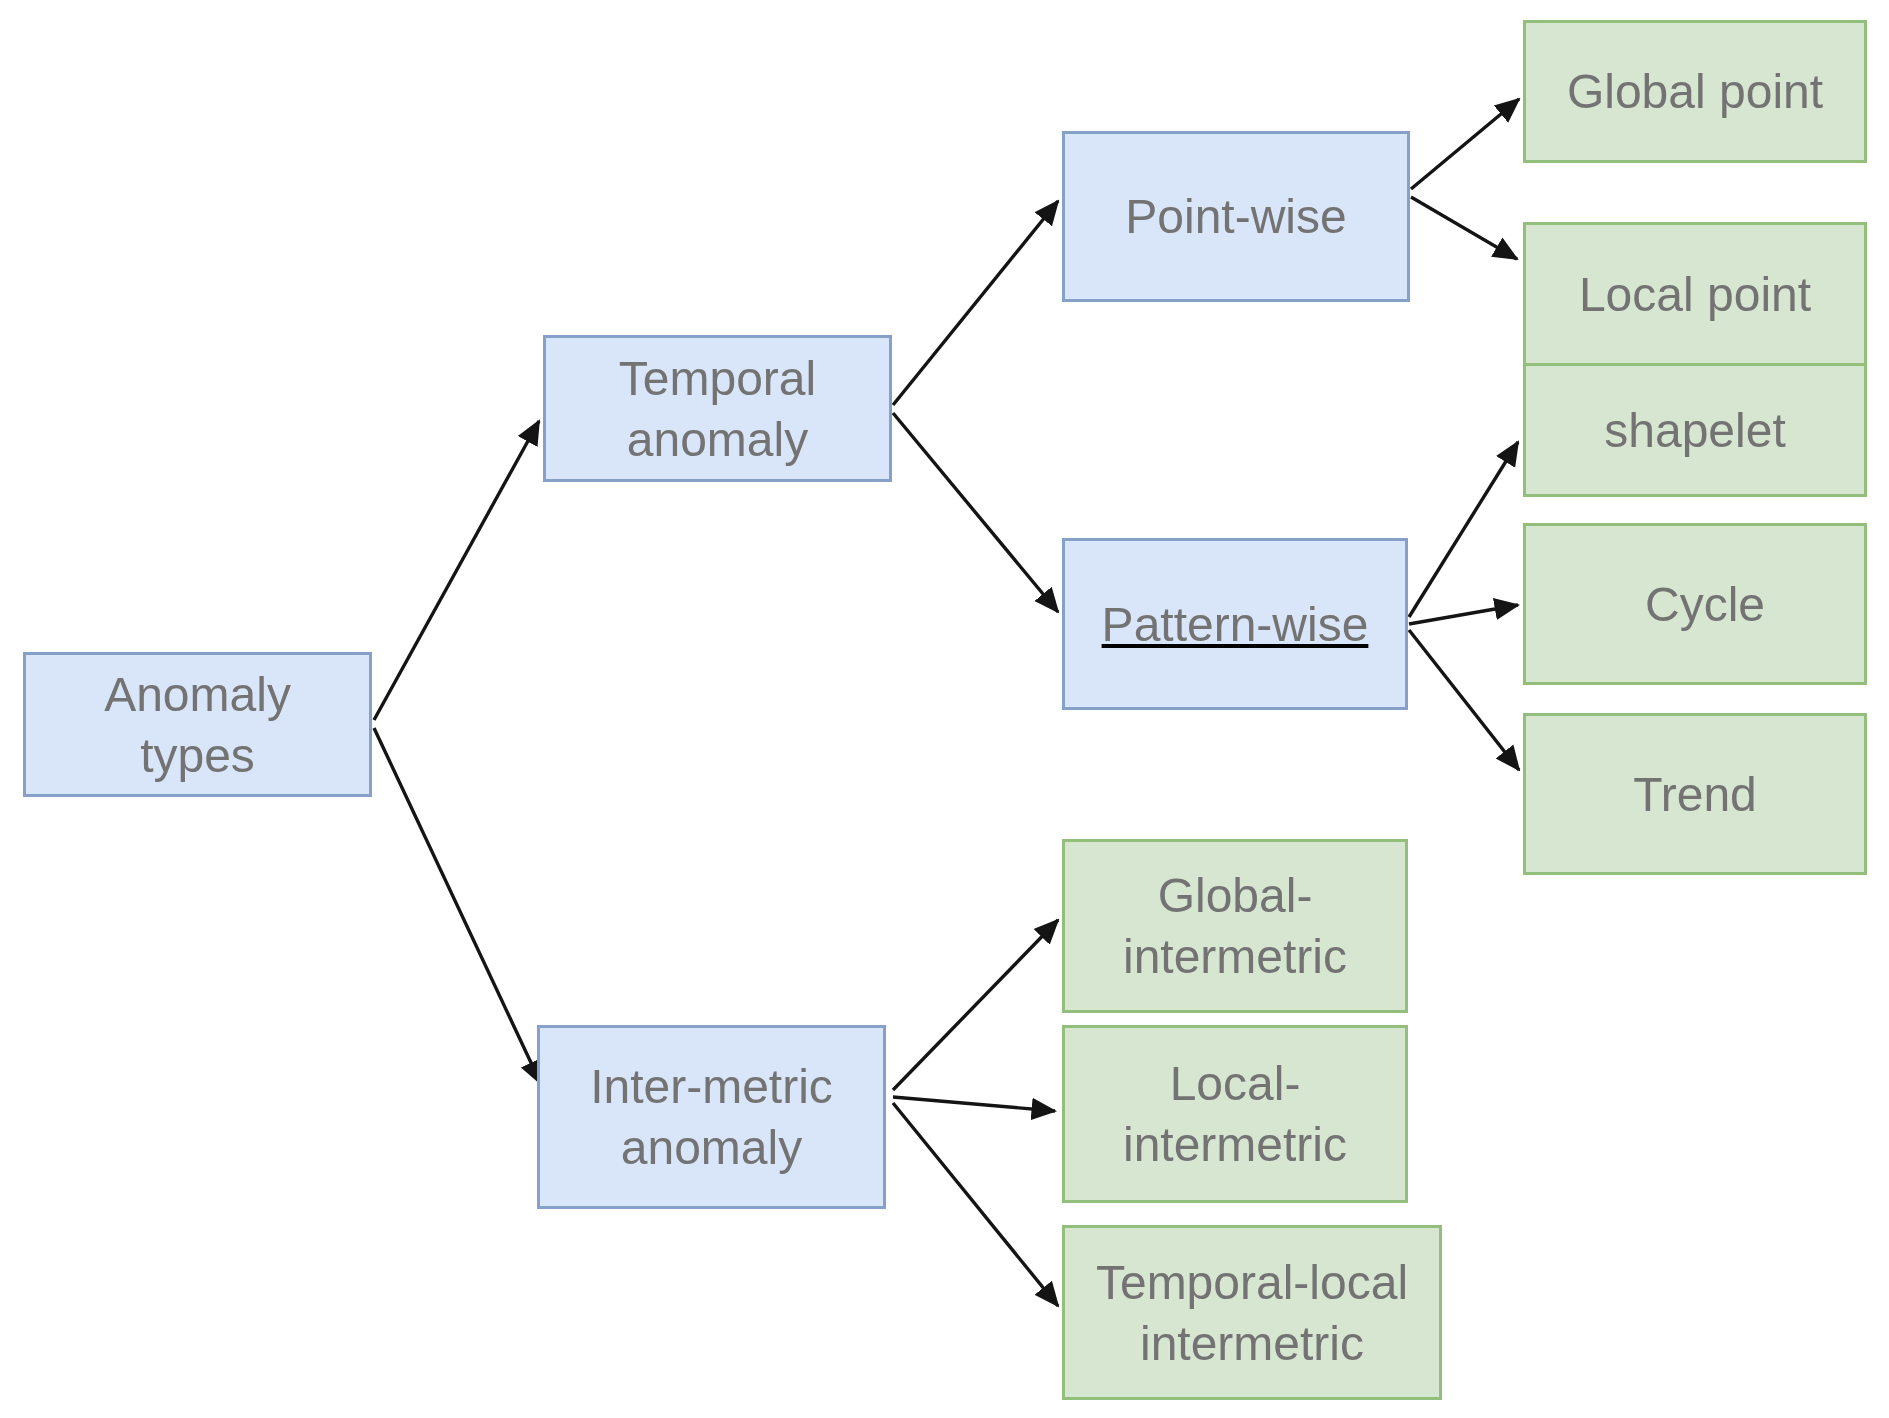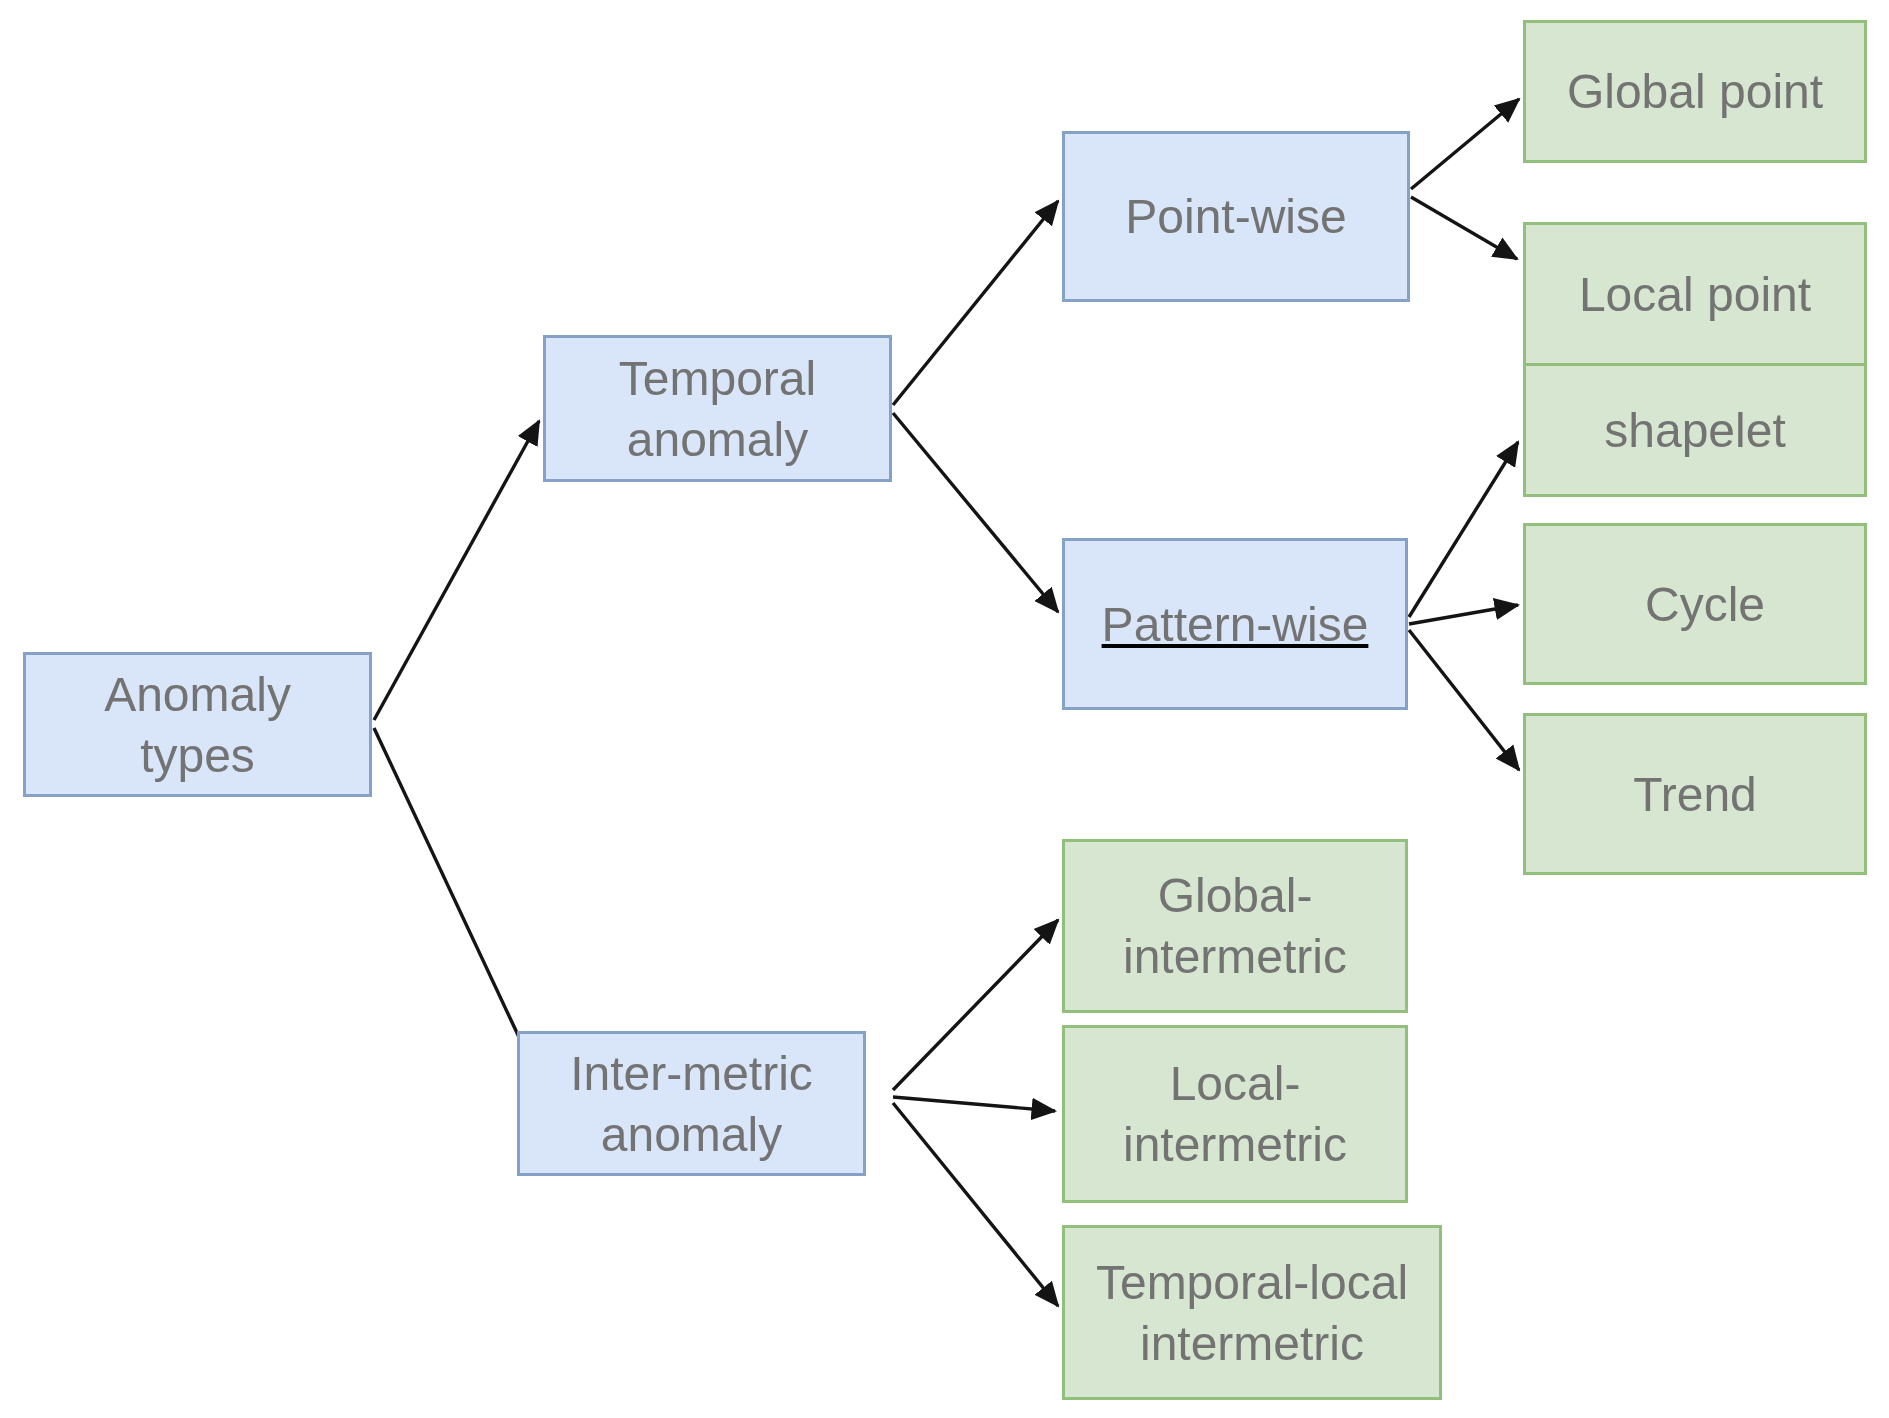--- a/index.html
+++ b/index.html
@@ -77,21 +77,21 @@
           <div>Anomaly</div>
           <div>types</div>
         </div>
       </div>
       <div class="node blue" style="left: 543px; top: 335px; width: 349px; height: 147px;">
         <div class="label">
           <div>Temporal</div>
           <div>anomaly</div>
         </div>
       </div>
-      <div class="node blue" style="left: 517px; top: 1025px; width: 349px; height: 145px; margin-top: 6px;">
+      <div class="node blue" style="left: 537px; top: 1025px; width: 349px; height: 184px;">
         <div class="label">
           <div>Inter-metric</div>
           <div>anomaly</div>
         </div>
       </div>
       <div class="node blue" style="left: 1062px; top: 107px; width: 348px; height: 171px; margin-top: 24px;">
         <div class="label">
           <div>Point-wise</div>
         </div>
       </div>

